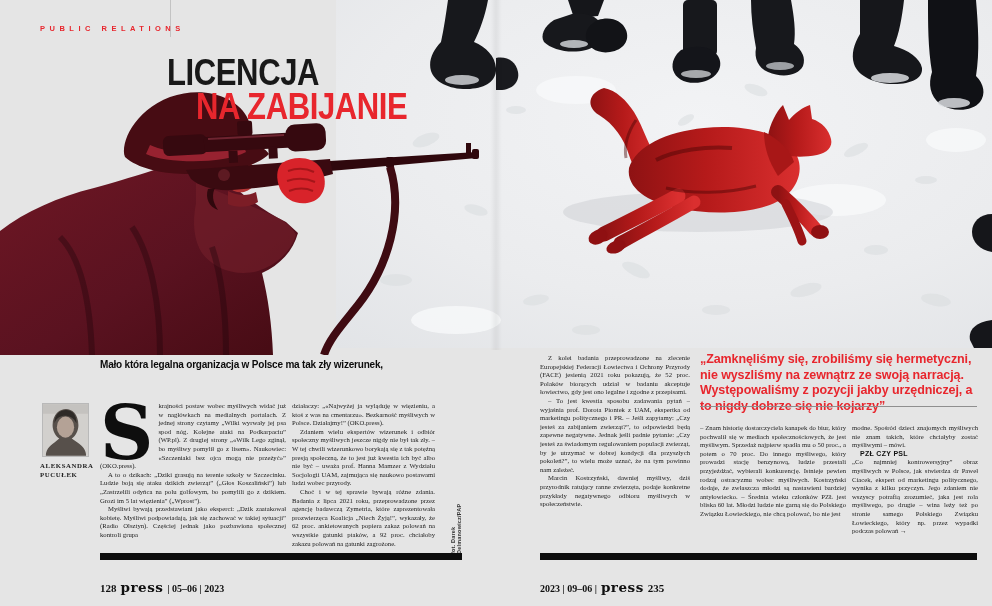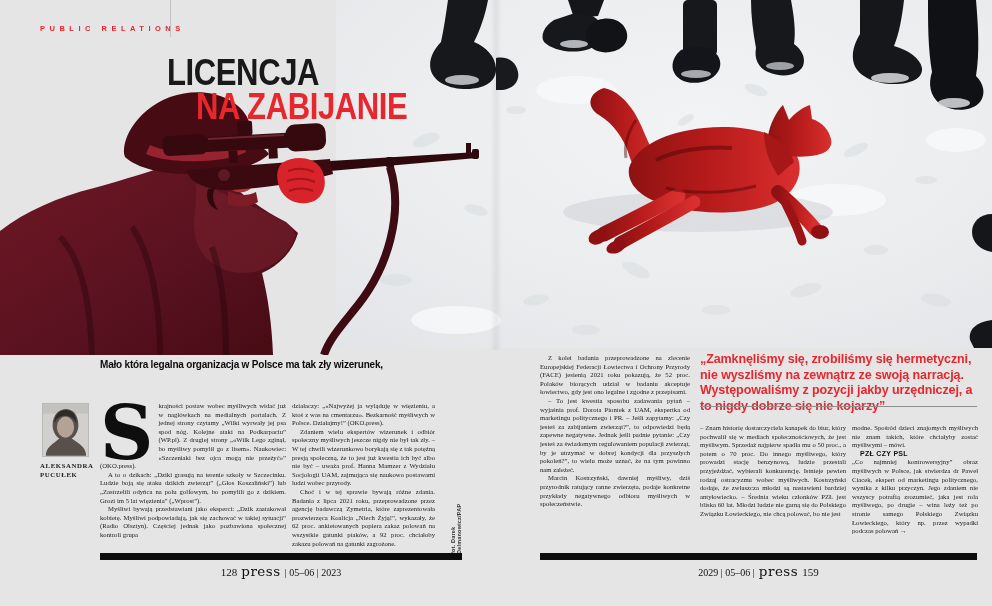--- a/index.html
+++ b/index.html
@@ -41,21 +41,21 @@
   .pull-quote{left:700px;top:352px;width:280px;font-size:12.5px;line-height:15.5px;font-weight:bold;
               color:#e8262d;letter-spacing:-.1px;}
   .quote-rule{left:700px;top:406px;width:277px;height:1px;background:#8f8f8f;}
   
   .credit{left:450px;top:488px;height:66px;writing-mode:vertical-rl;transform:rotate(180deg);
           font-size:5.5px;font-weight:bold;color:#333;letter-spacing:.2px;}
   
   .bar{height:7px;background:#0d0d0d;top:553px;}
   .bar-left{left:100px;width:362px;}
   .bar-right{left:540px;width:437px;}
-  .footer{top:562px;font-family:"Liberation Serif",serif;font-weight:normal;color:#101010;text-align:center;}
+  .footer{top:578px;font-family:"Liberation Serif",serif;font-weight:bold;color:#101010;text-align:left;}
   .footer-left{left:100px;width:362px;}
   .footer-right{left:540px;width:437px;}
   .f-page{font-size:11px;}
   .f-brand{font-size:13.5px;letter-spacing:.5px;font-family:"DejaVu Serif",serif;}
   .f-issue{font-size:10px;}
 </style>
 </head>
 <body>
 
 <div class="spread">
@@ -251,18 +251,18 @@
   </div>
 
   <div class="abs bar bar-left"></div>
   <div class="abs bar bar-right"></div>
   <div class="abs footer footer-left">
     <span class="f-page">128</span>
     <span class="f-brand">press</span>
     <span class="f-issue">| 05–06 | 2023</span>
   </div>
   <div class="abs footer footer-right">
-    <span class="f-issue">2029 | 05–06 |</span>
+    <span class="f-issue">2023 | 09–06 |</span>
     <span class="f-brand">press</span>
-    <span class="f-page">159</span>
+    <span class="f-page">235</span>
   </div>
 
 </div>
 
 </body></html>

